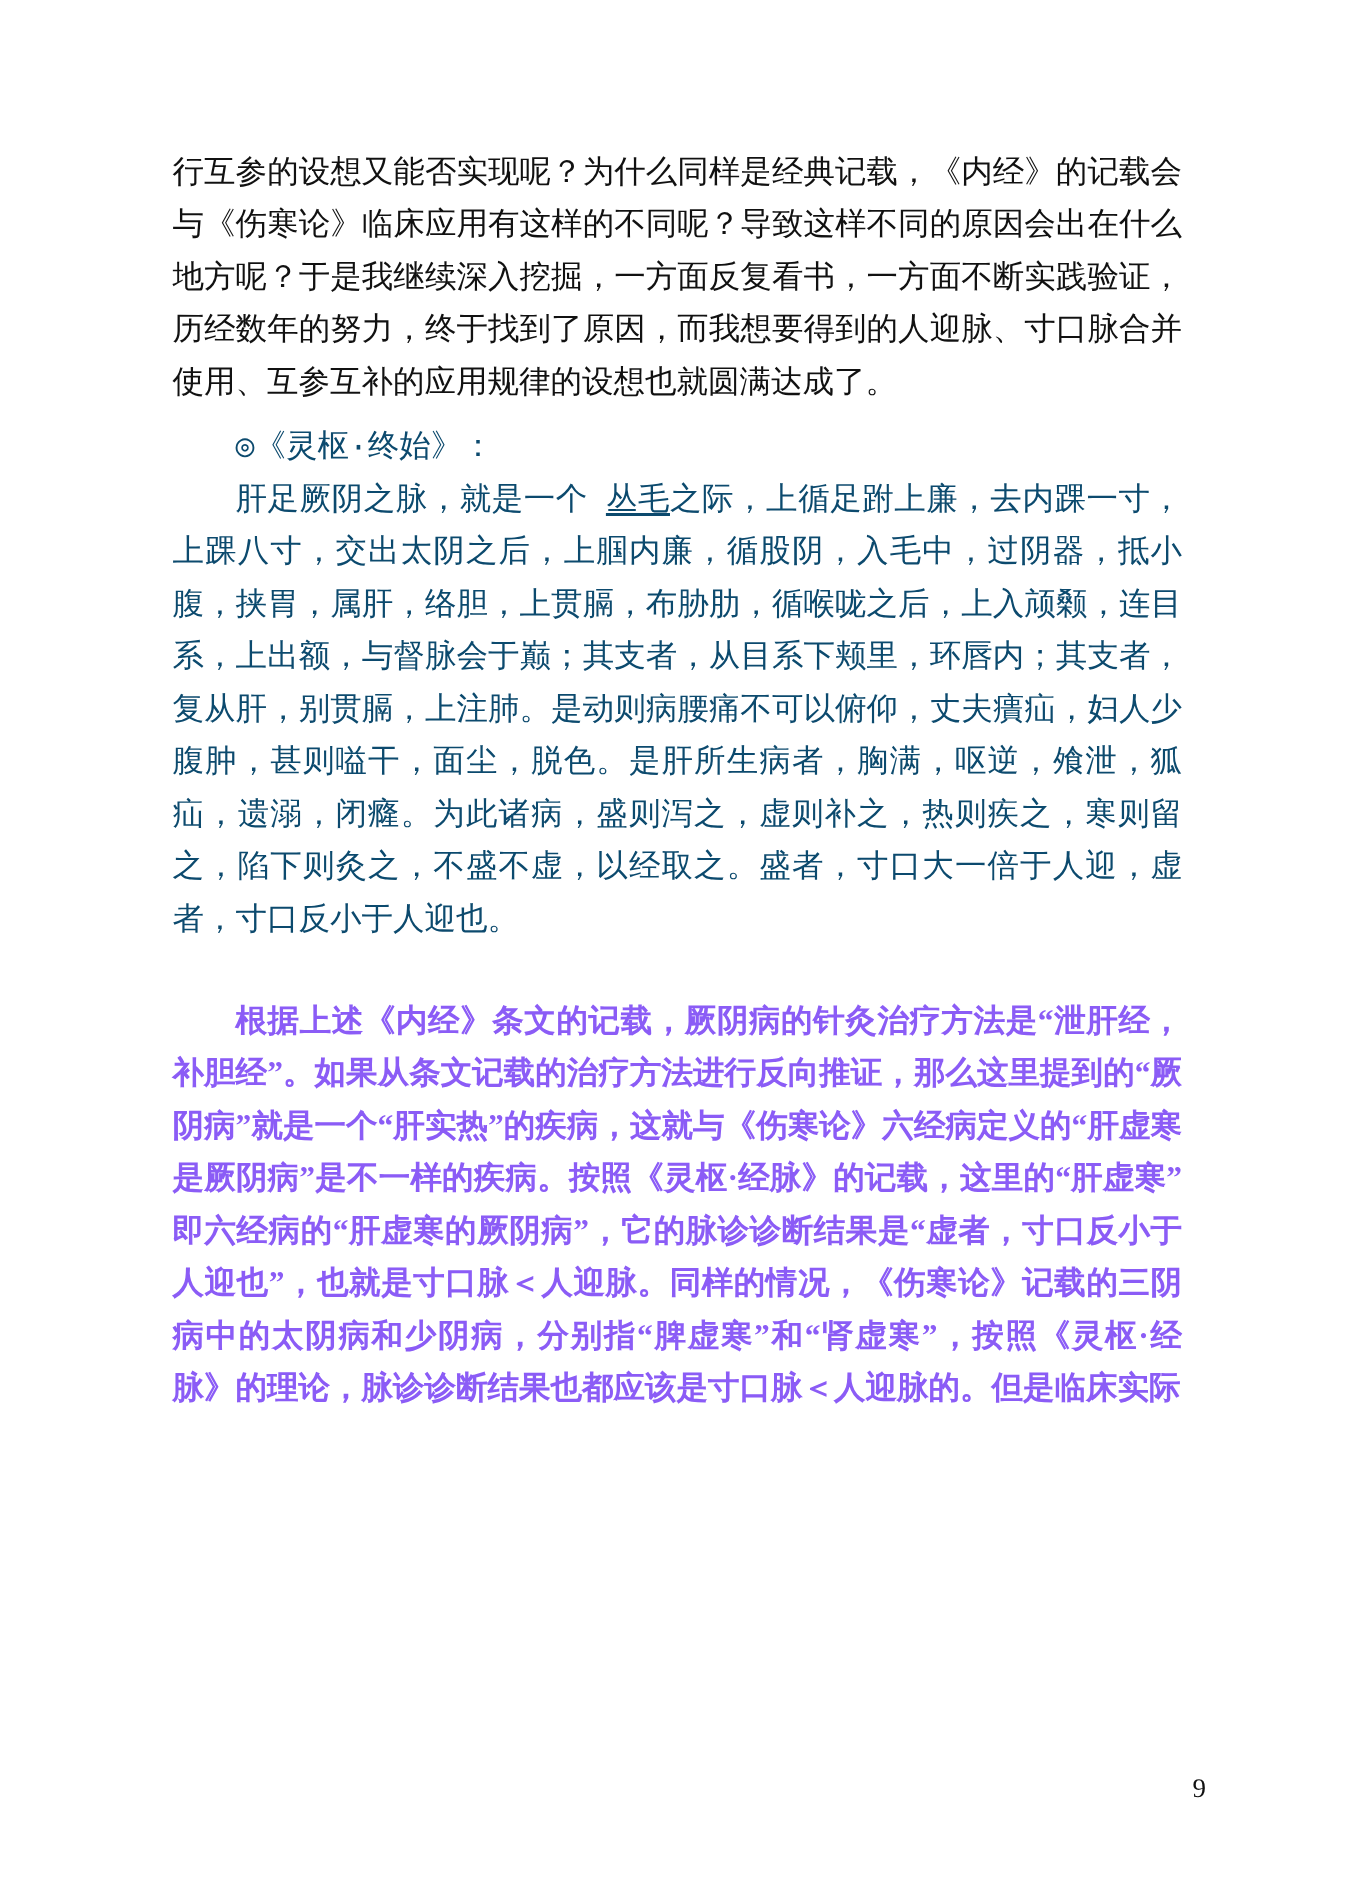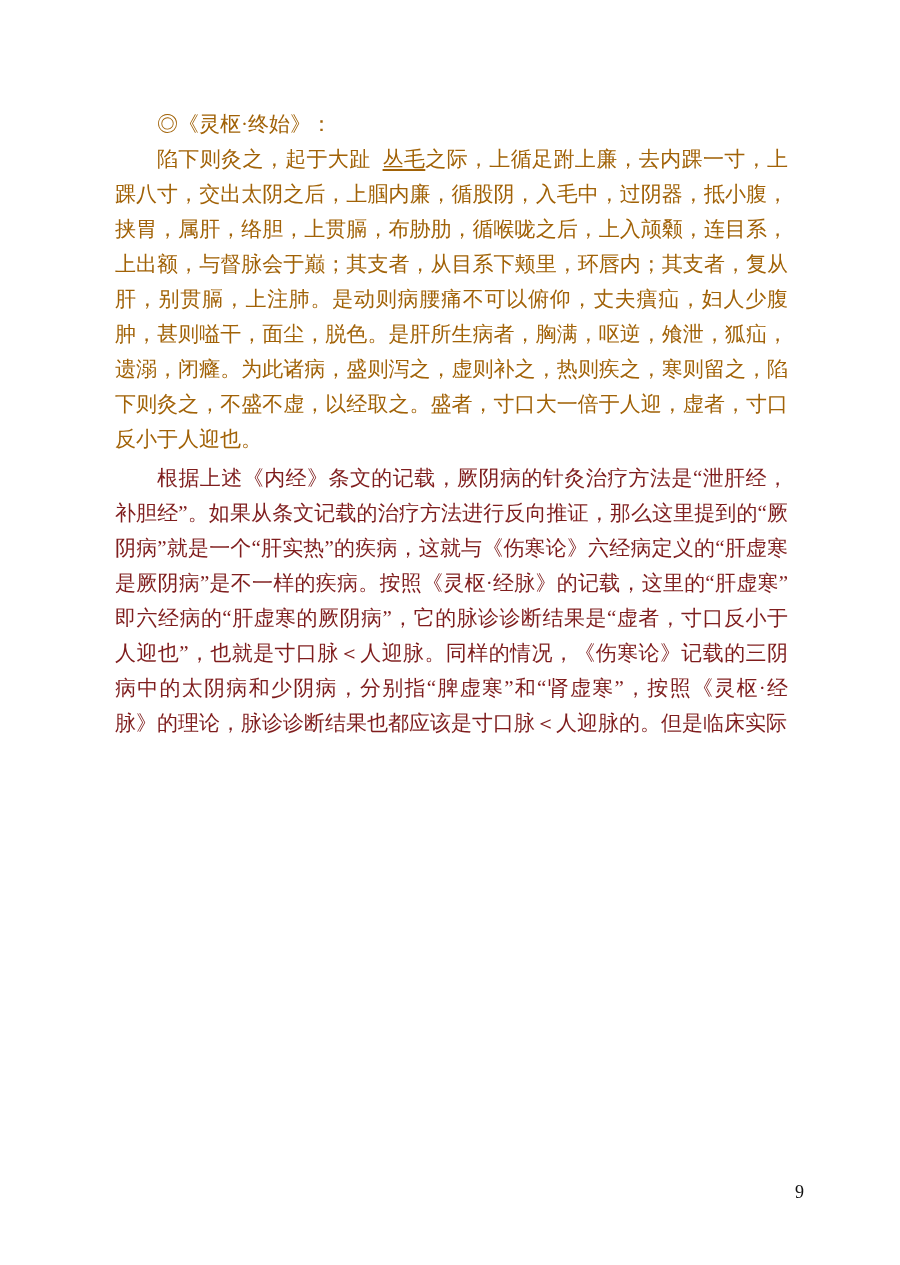--- a/index.html
+++ b/index.html
@@ -17,28 +17,28 @@
   .page {
     padding: 97px 112px 0 115px;
   }
   p {
     margin: 0;
     text-align: justify;
   }
   .indent { text-indent: 2em; }
   .quote-block {
     margin-top: 10px;
-    font-family: Liberation Serif, serif;
-    color: #a16207;
+    font-family: Liberation Mono, monospace;
+    color: #0c4a6e;
     font-weight: 400;
   }
   .analysis {
-    margin-top: 4px;
-    font-weight: 400;
-    color: #7f1d1d;
+    margin-top: 31px;
+    font-weight: 700;
+    color: #8b5cf6;
   }
   .u {
     text-decoration: underline;
     text-underline-offset: 3px;
     margin-left: 12px;
   }
   .page-number {
     position: absolute;
     top: 1180px;
     right: 96px;
@@ -46,24 +46,25 @@
     line-height: 24px;
     color: #111111;
     font-family: "Liberation Serif", "DejaVu Serif", serif;
   }
 </style>
 </head>
 <body>
 
 <div class="page">
 
+  <p class="body-text">行互参的设想又能否实现呢？为什么同样是经典记载，《内经》的记载会与《伤寒论》临床应用有这样的不同呢？导致这样不同的原因会出在什么地方呢？于是我继续深入挖掘，一方面反复看书，一方面不断实践验证，历经数年的努力，终于找到了原因，而我想要得到的人迎脉、寸口脉合并使用、互参互补的应用规律的设想也就圆满达成了。</p>
 
 
   <div class="quote-block">
     <p class="indent">◎《灵枢·终始》：</p>
-    <p class="indent"><span>陷下则灸之，起于大趾</span><span class="u">丛毛</span><span>之际，上循足跗上廉，去内踝一寸，上踝八寸，交出太阴之后，上腘内廉，循股阴，入毛中，过阴器，抵小腹，挟胃，属肝，络胆，上贯膈，布胁肋，循喉咙之后，上入颃颡，连目系，上出额，与督脉会于巅；其支者，从目系下颊里，环唇内；其支者，复从肝，别贯膈，上注肺。是动则病腰痛不可以俯仰，丈夫㿉疝，妇人少腹肿，甚则嗌干，面尘，脱色。是肝所生病者，胸满，呕逆，飧泄，狐疝，遗溺，闭癃。为此诸病，盛则泻之，虚则补之，热则疾之，寒则留之，陷下则灸之，不盛不虚，以经取之。盛者，寸口大一倍于人迎，虚者，寸口反小于人迎也。</span></p>
+    <p class="indent"><span>肝足厥阴之脉，就是一个</span><span class="u">丛毛</span><span>之际，上循足跗上廉，去内踝一寸，上踝八寸，交出太阴之后，上腘内廉，循股阴，入毛中，过阴器，抵小腹，挟胃，属肝，络胆，上贯膈，布胁肋，循喉咙之后，上入颃颡，连目系，上出额，与督脉会于巅；其支者，从目系下颊里，环唇内；其支者，复从肝，别贯膈，上注肺。是动则病腰痛不可以俯仰，丈夫㿉疝，妇人少腹肿，甚则嗌干，面尘，脱色。是肝所生病者，胸满，呕逆，飧泄，狐疝，遗溺，闭癃。为此诸病，盛则泻之，虚则补之，热则疾之，寒则留之，陷下则灸之，不盛不虚，以经取之。盛者，寸口大一倍于人迎，虚者，寸口反小于人迎也。</span></p>
   </div>
 
   <p class="analysis indent">根据上述《内经》条文的记载，厥阴病的针灸治疗方法是“泄肝经，补胆经”。如果从条文记载的治疗方法进行反向推证，那么这里提到的“厥阴病”就是一个“肝实热”的疾病，这就与《伤寒论》六经病定义的“肝虚寒是厥阴病”是不一样的疾病。按照《灵枢·经脉》的记载，这里的“肝虚寒”即六经病的“肝虚寒的厥阴病”，它的脉诊诊断结果是“虚者，寸口反小于人迎也”，也就是寸口脉＜人迎脉。同样的情况，《伤寒论》记载的三阴病中的太阴病和少阴病，分别指“脾虚寒”和“肾虚寒”，按照《灵枢·经脉》的理论，脉诊诊断结果也都应该是寸口脉＜人迎脉的。但是临床实际</p>
 
 </div>
 
 <div class="page-number">9</div>
 
 </body></html>

